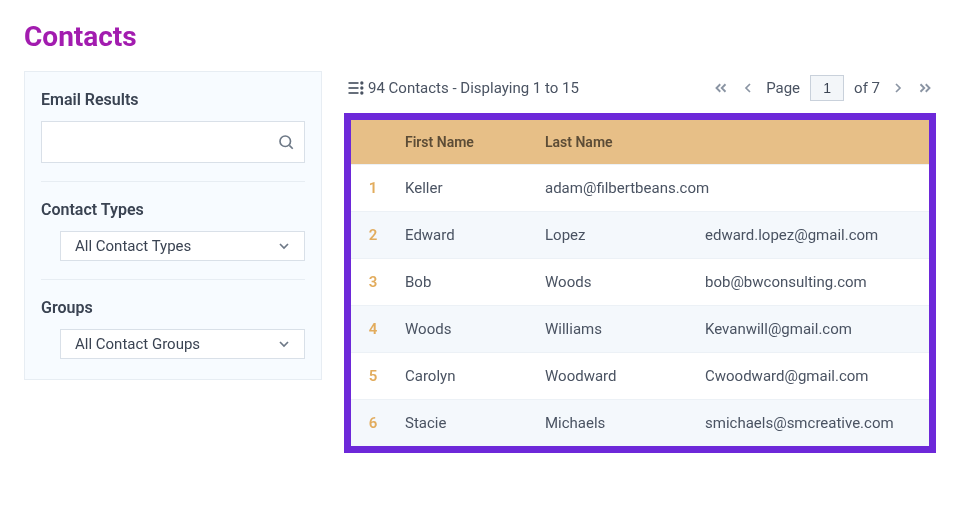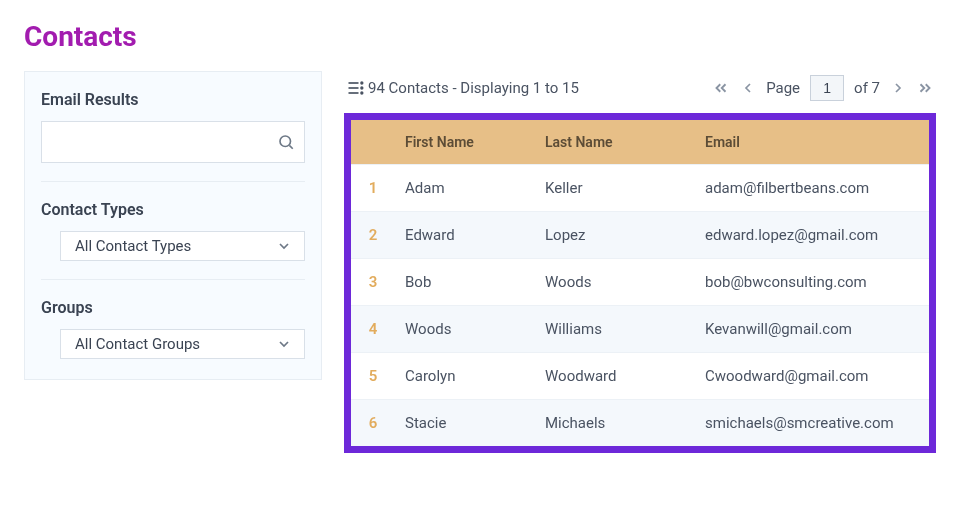--- a/index.html
+++ b/index.html
@@ -235,26 +235,24 @@
             </svg>
         </span>
       </div>
     </div>
 
     <div class="table">
       <div class="thead">
         <div></div>
         <div>First Name</div>
         <div>Last Name</div>
-        <div>Email</div>
       </div>
       <div id="tbody">
           <div class="trow">
             <div class="idx">1</div>
-            <div>Adam</div>
             <div>Keller</div>
             <div>adam@filbertbeans.com</div>
           </div>
           <div class="trow">
             <div class="idx">2</div>
             <div>Edward</div>
             <div>Lopez</div>
             <div>edward.lopez@gmail.com</div>
           </div>
           <div class="trow">

